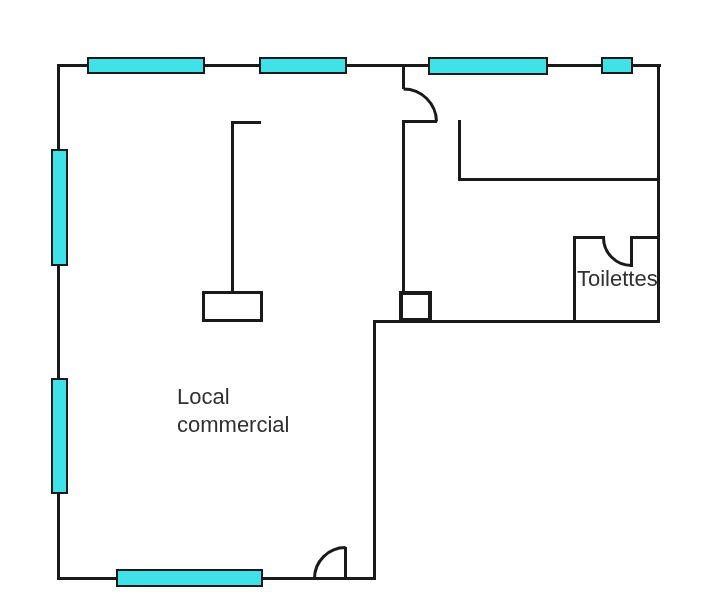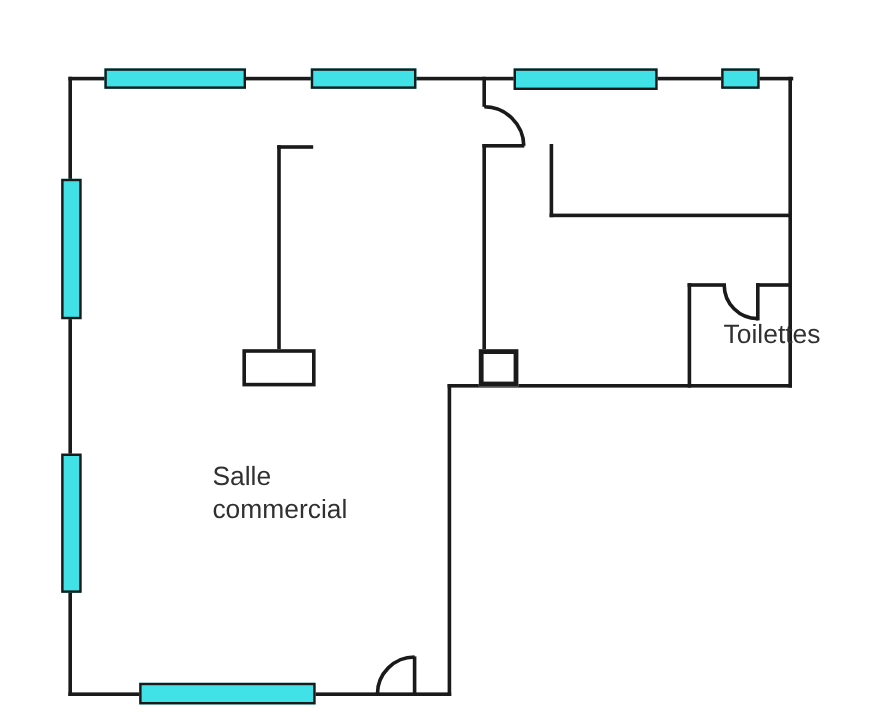--- a/index.html
+++ b/index.html
@@ -95,17 +95,17 @@
   <div class="window" style="left:51px;  top:149px; width:17px;  height:117px;"></div>
   <div class="window" style="left:51px;  top:378px; width:17px;  height:116px;"></div>
   <div class="window" style="left:116px; top:569px; width:147px; height:18px;"></div>
 
   <svg id="door-arcs" viewBox="0 0 728 597" xmlns="http://www.w3.org/2000/svg">
     <path d="M403.5,89 A33,33 0 0 1 436.5,121.5"></path>
     <path d="M603.5,237.5 A28,28 0 0 0 631.5,265.5"></path>
     <path d="M314.5,578.5 A31,31 0 0 1 345.5,547.5"></path>
   </svg>
 
-  <div class="room-label" style="left:177px; top:383px;">Salle
+  <div class="room-label" style="left:177px; top:383px;">Local
 commercial</div>
-  <div class="room-label" style="left:577px; top:265px;padding-left:26px;">Toilettes</div>
+  <div class="room-label" style="left:577px; top:265px;">Toilettes</div>
 
 </div>
 
 </body></html>

